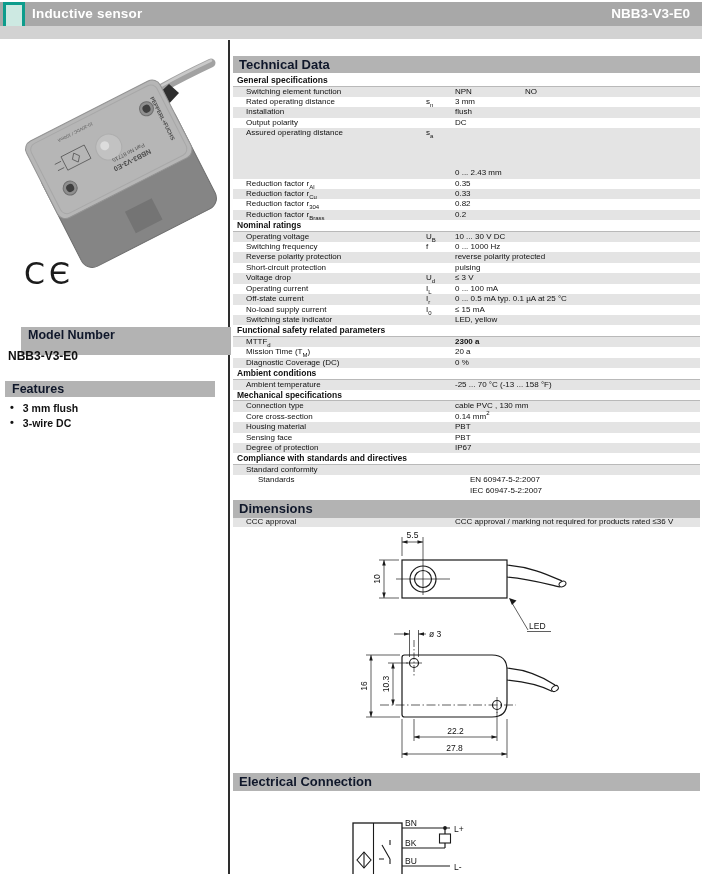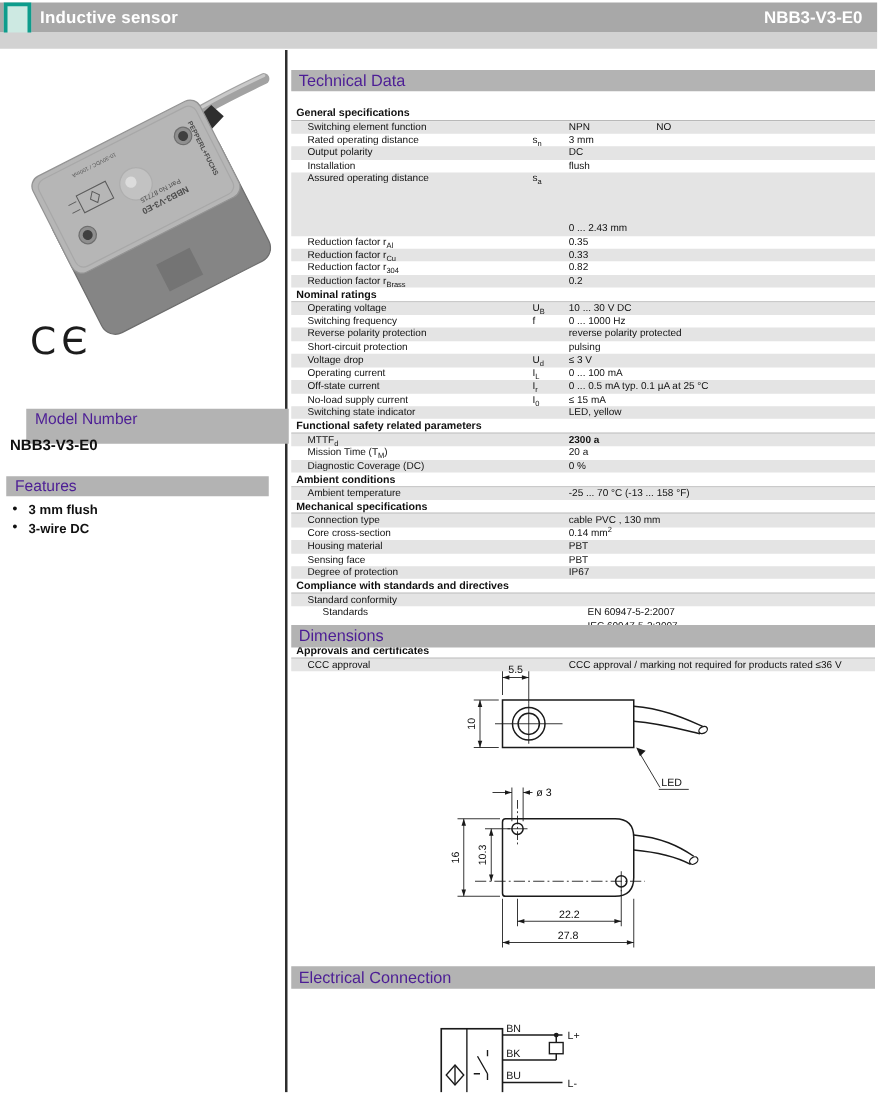--- a/index.html
+++ b/index.html
@@ -7,33 +7,33 @@
         font-family:"Liberation Sans",sans-serif;color:#111}
   
   .topbar{position:absolute;left:0;top:2px;width:702px;height:24px;background:var(--headerbar,#a8a8a8)}
   .brandsq{position:absolute;left:3px;top:2px;width:16px;height:24px;background:var(--accentfill,#cde9e2);
            border:3px solid var(--accent,#0d9c8c)}
   .topbar .ttl{position:absolute;left:32px;top:4px;font-size:13.5px;font-weight:bold;color:#fff;letter-spacing:.2px}
   .topbar .mdl{position:absolute;right:12px;top:4px;font-size:13.5px;font-weight:bold;color:#fff}
   .subband{position:absolute;left:0;top:26px;width:702px;height:13px;background:var(--subband,#d2d2d2)}
   .vdivider{position:absolute;left:228px;top:40px;width:1.5px;height:834px;background:#2e2e2e}
   
-  .secbar{position:absolute;background:var(--secbar,#b3b3b3);font-weight:normal;font-size:13px;
-          line-height:17px;height:17px;padding-left:6px;color:#4c1d95}
+  .secbar{position:absolute;background:var(--secbar,#b3b3b3);font-weight:bold;font-size:13px;
+          line-height:17px;height:17px;padding-left:6px;color:#0f172a}
   #techbar{left:233px;top:56px;width:461px}
   #dimsbar{left:233px;top:500px;width:461px;height:18px;line-height:18px}
   #elecbar{left:233px;top:773px;width:461px;height:18px;line-height:18px}
   #modelbar{left:21px;top:327px;width:203px;height:28px;line-height:16px;font-size:12.5px;padding-left:7px}
   #featbar{left:5px;top:381px;width:203px;height:16px;line-height:16px;font-size:12.5px;padding-left:7px}
   #modelval{position:absolute;left:8px;top:349px;font-weight:bold;font-size:12px}
   .features{position:absolute;left:10px;top:400px;width:200px}
   .feat{display:flex;gap:9px;font-weight:bold;font-size:10.5px;height:15px;align-items:center}
   .feat .b{font-size:11px;line-height:15px}
   
-  #table{position:absolute;left:233px;top:85px;width:467px}
+  #table{position:absolute;left:233px;top:75px;width:467px}
   .tsec-head{font-weight:bold;font-size:8.5px;line-height:11px;height:11.5px;padding-left:4px;
              border-bottom:1px solid #b9b9b9;box-sizing:border-box}
   .tsection-gap{margin-top:9px}
   .trow{display:grid;grid-template-columns:193px 29px 70px auto;font-size:8px;line-height:10.4px;min-height:10.4px}
   .trows .trow:nth-child(odd){background:var(--stripe,#e4e4e4)}
   .tlabel{padding-left:13px}
   .tlabel.ind2{padding-left:25px}
   sub{font-size:6px;line-height:0}
   sup{font-size:6px;line-height:0}
   
@@ -119,28 +119,28 @@
             <div></div>
             <div style="grid-column: 3 / 4;">NPN</div>
             <div>NO</div>
           </div>
           <div class="trow">
             <div class="tlabel">Rated operating distance</div>
             <div>s<sub>n</sub></div>
             <div style="grid-column: 3 / 5;">3 mm</div>
           </div>
           <div class="trow">
+            <div class="tlabel">Installation</div>
+            <div></div>
+            <div style="grid-column: 3 / 5;">flush</div>
+          </div>
+          <div class="trow">
             <div class="tlabel">Output polarity</div>
             <div></div>
             <div style="grid-column: 3 / 5;">DC</div>
-          </div>
-          <div class="trow">
-            <div class="tlabel">Installation</div>
-            <div></div>
-            <div style="grid-column: 3 / 5;">flush</div>
           </div>
           <div class="trow">
             <div class="tlabel">Assured operating distance</div>
             <div>s<sub>a</sub></div>
             <div style="grid-column: 3 / 5; margin-top: 40px;">0 ... 2.43 mm</div>
           </div>
           <div class="trow">
             <div class="tlabel">Reduction factor r<sub>Al</sub></div>
             <div></div>
             <div style="grid-column: 3 / 5;">0.35</div>

